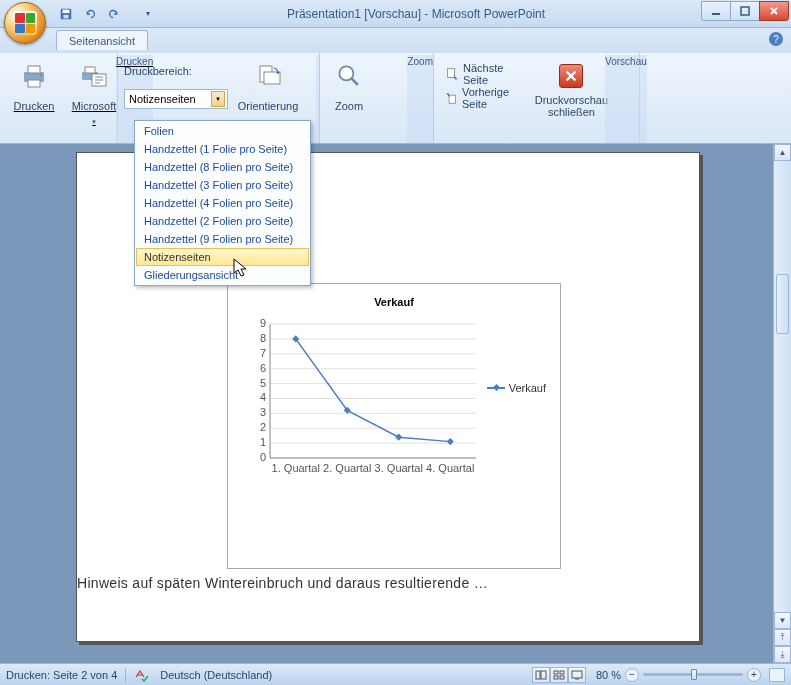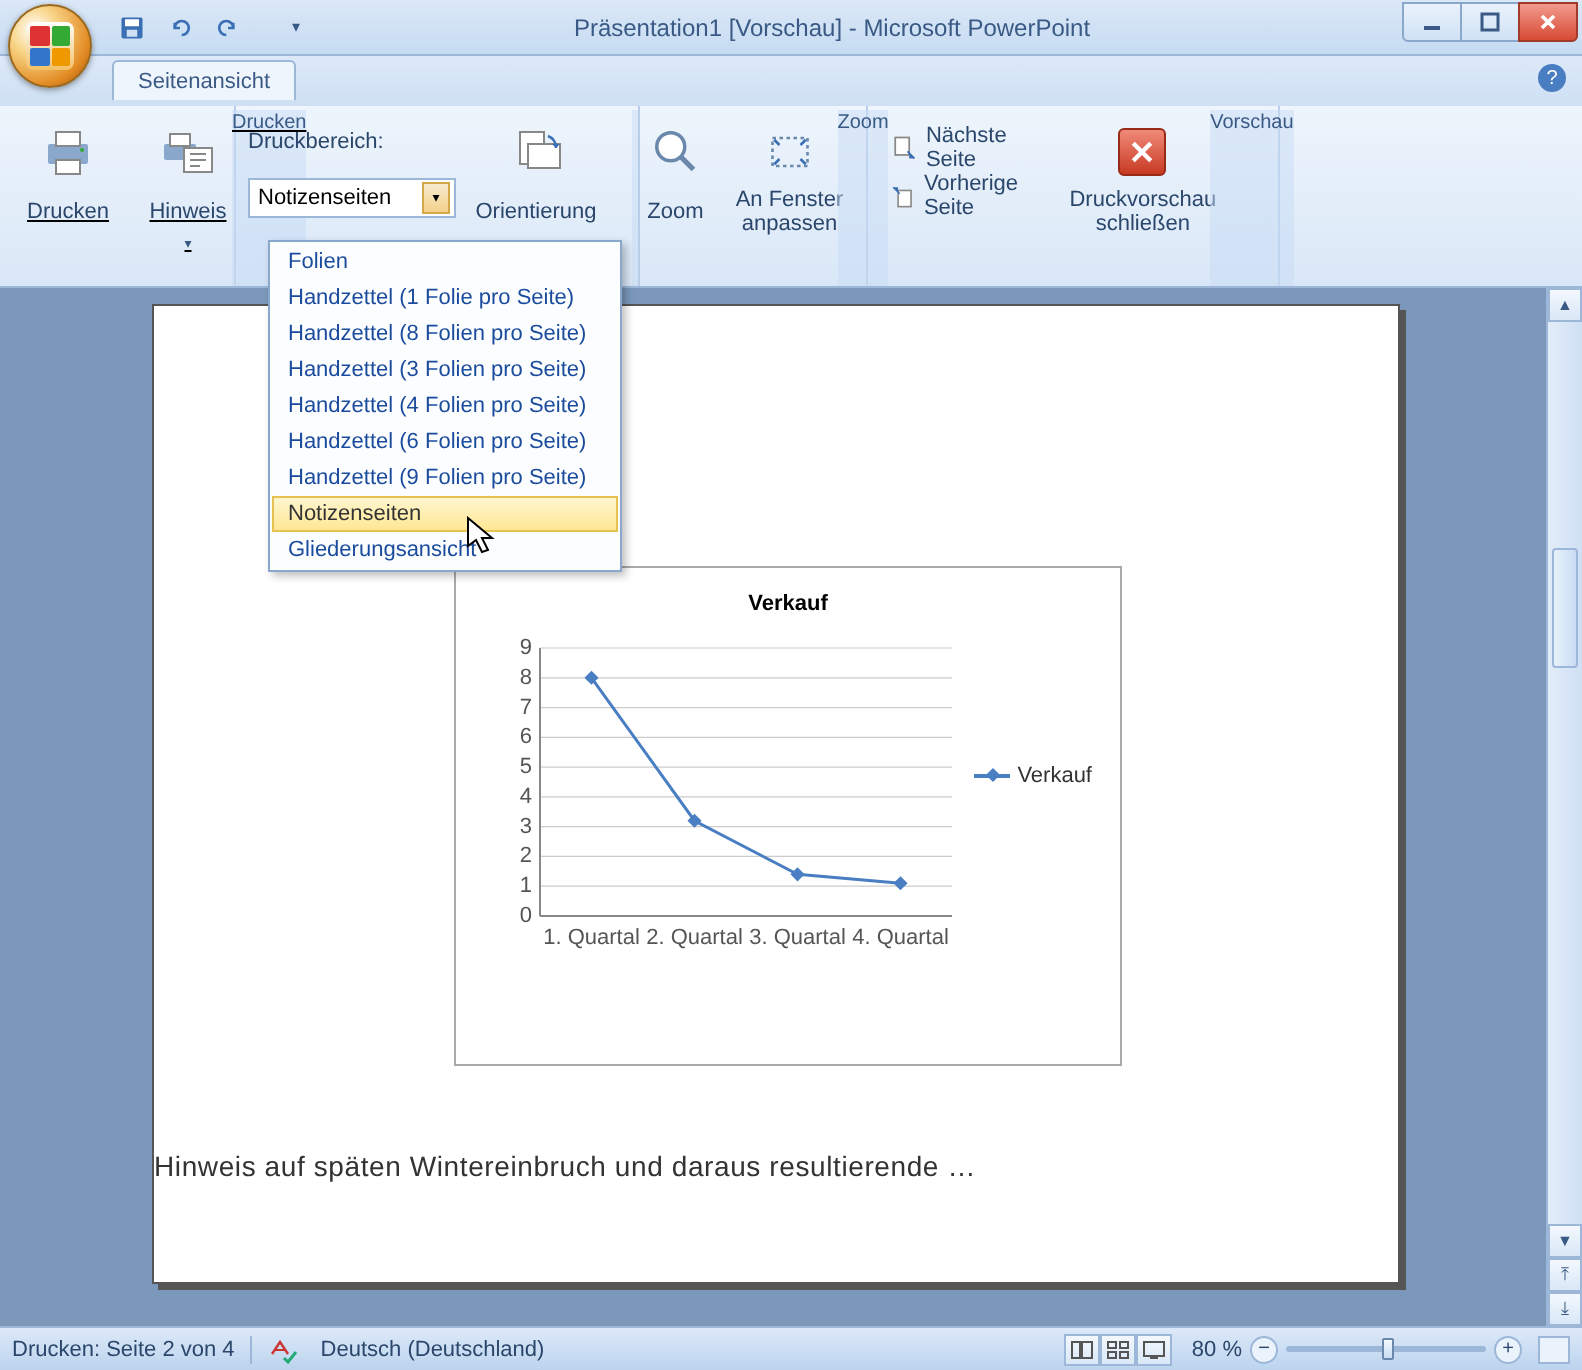--- a/index.html
+++ b/index.html
@@ -53,21 +53,21 @@
 
   
   .dropdown { position:absolute; left:134px; top:120px; width:177px; background:#fbfdff; border:1px solid #8aa8cc; box-shadow:2px 2px 4px rgba(0,0,0,.25); z-index:20; padding:1px; }
   .dropdown .item{padding:3px 8px;color:#1a4b9c;cursor:default;}
   .dropdown .item.sel{background:linear-gradient(#fff6cf,#ffe794);border:1px solid #e8c250;padding:2px 7px;color:#333;}
   .cursor{position:absolute;left:233px;top:258px;z-index:25;}
 
   
   .workspace{position:absolute;left:0;top:144px;right:0;bottom:22px;background:#7b98bb;}
   .page-outer{position:absolute;left:76px;top:8px;width:624px;height:490px;background:#fff;border:1px solid #555;box-shadow:3px 3px 0 #555;}
-  .slide-box{position:absolute;left:150px;top:130px;width:334px;height:250px;border:1px solid #aaa;background:#fff;}
+  .slide-box{position:absolute;left:150px;top:130px;width:334px;height:286px;border:1px solid #aaa;background:#fff;}
   .chart-title{text-align:center;font-weight:bold;font-size:11px;margin-top:12px;}
   .chart{position:absolute;left:18px;top:34px;width:236px;height:168px;}
   .note{position:absolute;left:0;right:0;top:422px;color:#333;font-size:14px;letter-spacing:.3px;}
   .legend{position:absolute;right:14px;top:98px;font-size:9px;color:#333;display:flex;align-items:center;gap:4px;}
   .legend .sw{width:18px;height:2px;background:#4a7ec2;position:relative;}
   .legend .sw::after{content:"";position:absolute;left:7px;top:-2px;width:5px;height:5px;transform:rotate(45deg);background:#4a7ec2;}
 
   .vscroll{position:absolute;right:0;top:0;bottom:0;width:18px;background:linear-gradient(90deg,#e3edf8,#cfe0f4);border-left:1px solid #9cb7d8;}
   .vscroll .btn{height:17px;background:linear-gradient(#f3f8fd,#d9e7f7);border:1px solid #9cb7d8;margin:0;display:flex;align-items:center;justify-content:center;font-size:8px;color:#3a5a85;}
   .vscroll .thumb{position:absolute;top:130px;left:2px;right:2px;height:60px;background:linear-gradient(90deg,#e8f1fb,#c8ddf4);border:1px solid #9cb7d8;border-radius:2px;}
@@ -165,21 +165,21 @@
       </div>
       <div class="bigbtn">
         <div class="ico">
           <svg viewBox="0 0 32 32" width="32" height="32">
               <rect x="4" y="12" width="16" height="8" fill="#8aa8cc" rx="1"></rect>
               <rect x="7" y="7" width="10" height="6" fill="#fff" stroke="#888"></rect>
               <rect x="14" y="14" width="14" height="12" fill="#fff" stroke="#888"></rect>
               <path d="M17 17h8M17 20h8M17 23h5" stroke="#888"></path>
             </svg>
         </div>
-        <div class="lbl">Hinweis</div>
+        <div class="lbl">Microsoft</div>
         <div class="arrow">▾</div>
       </div>
     </div>
     <div class="group-label">Drucken</div>
   </div>
 
   <div class="group" style="width:202px;">
     <div class="group-body">
       <div class="stackcol" style="padding-top:8px;">
         <div class="field-lbl">Druckbereich:</div>
@@ -208,29 +208,20 @@
   <div class="group" style="width:114px;justify-content:center;">
     <div class="group-body">
       <div class="bigbtn" style="width:46px;">
         <div class="ico">
           <svg viewBox="0 0 32 32" width="28" height="28">
               <circle cx="13" cy="13" r="8" fill="#fff" stroke="#6a88ac" stroke-width="2"></circle>
               <path d="M19 19 L26 26" stroke="#6a88ac" stroke-width="3"></path>
             </svg>
         </div>
         <div class="lbl">Zoom</div>
-      </div>
-      <div class="bigbtn" style="width:60px;">
-        <div class="ico">
-          <svg viewBox="0 0 32 32" width="28" height="28">
-              <rect x="6" y="8" width="20" height="16" fill="none" stroke="#6a88ac" stroke-width="1.5" stroke-dasharray="2 2"></rect>
-              <path d="M10 12l-3-3M22 12l3-3M10 20l-3 3M22 20l3 3" stroke="#3a6fb5" stroke-width="1.5"></path>
-            </svg>
-        </div>
-        <div class="lbl">An Fenster anpassen</div>
       </div>
     </div>
     <div class="group-label">Zoom</div>
   </div>
 
   <div class="group" style="width:206px;">
     <div class="group-body">
       <div class="stackcol" style="padding-top:6px;">
         <div class="smallrow">
           <div class="ico">
@@ -267,21 +258,21 @@
     <div class="group-label">Vorschau</div>
   </div>
 </div>
 
 <div class="dropdown">
     <div class="item">Folien</div>
     <div class="item">Handzettel (1 Folie pro Seite)</div>
     <div class="item">Handzettel (8 Folien pro Seite)</div>
     <div class="item">Handzettel (3 Folien pro Seite)</div>
     <div class="item">Handzettel (4 Folien pro Seite)</div>
-    <div class="item">Handzettel (6 Folien pro Seite)</div>
+    <div class="item">Handzettel (2 Folien pro Seite)</div>
     <div class="item">Handzettel (9 Folien pro Seite)</div>
     <div class="item sel">Notizenseiten</div>
     <div class="item">Gliederungsansicht</div>
   </div>
 <svg class="cursor" width="18" height="20" viewBox="0 0 18 20">
     <path d="M1 1 L1 15 L5 12 L8 18 L11 17 L8 11 L13 11 Z" fill="#fff" stroke="#000"></path>
   </svg>
 
 <div class="workspace">
   <div class="page-outer">

